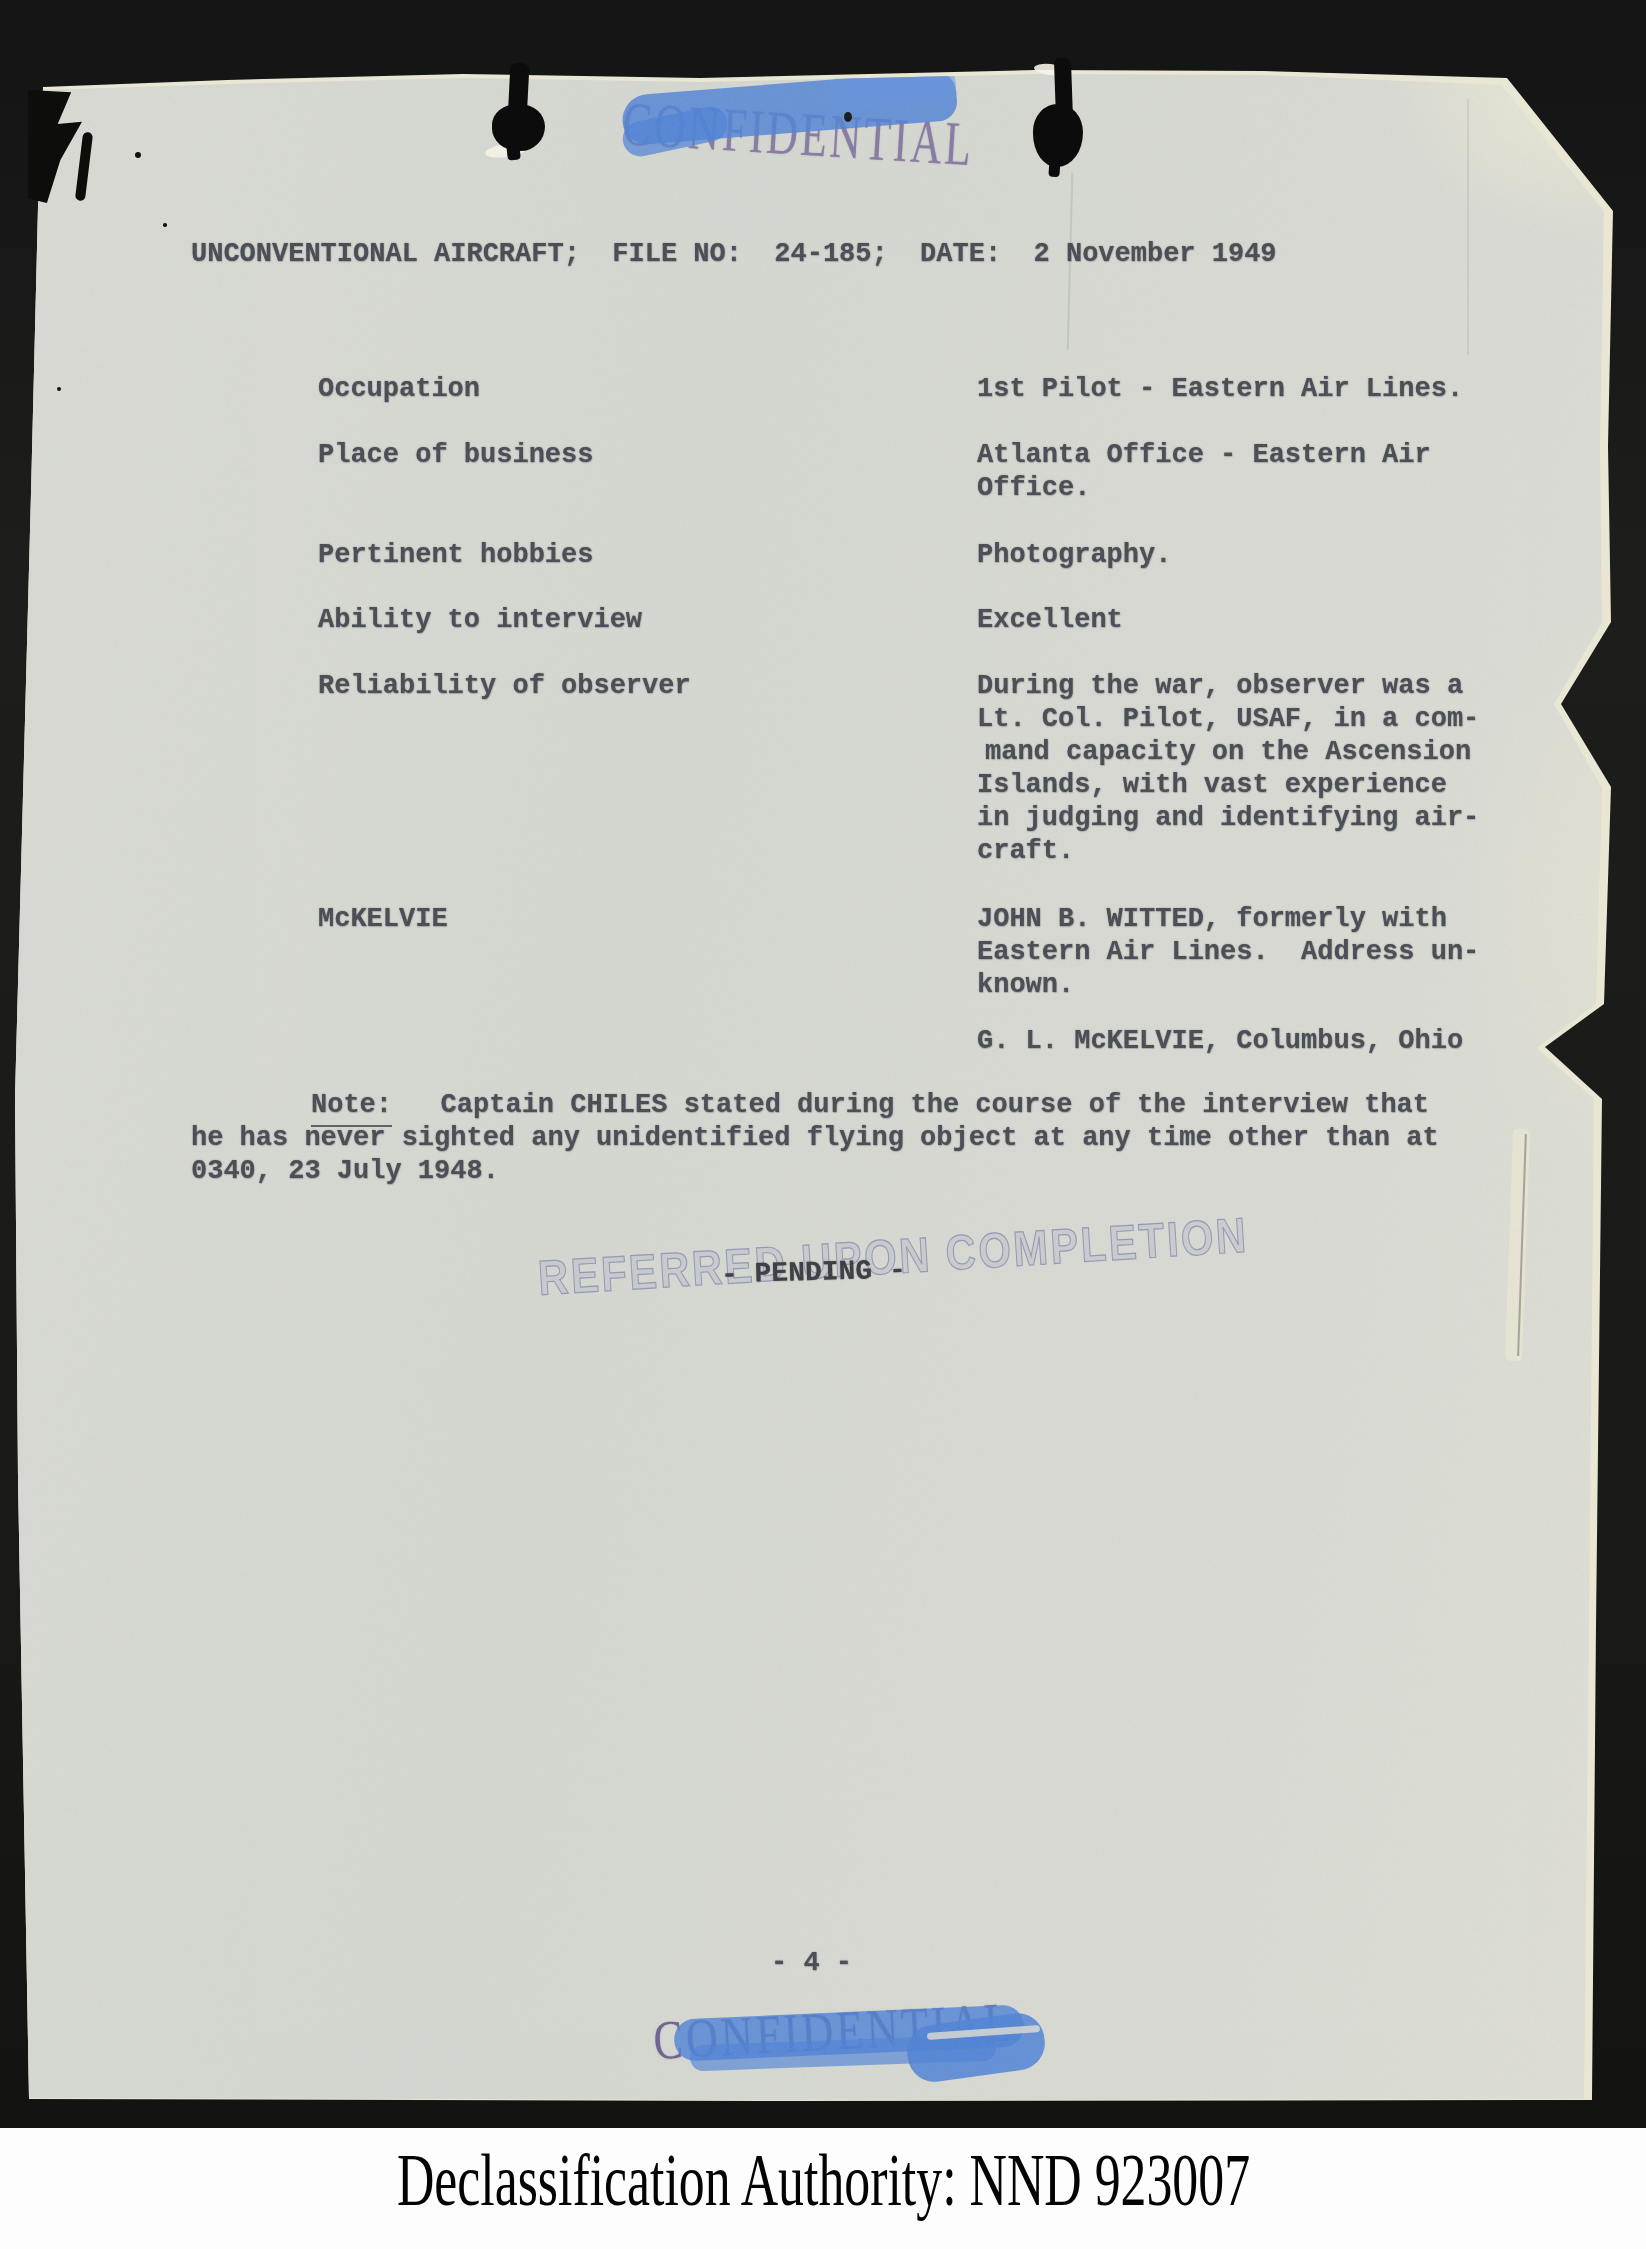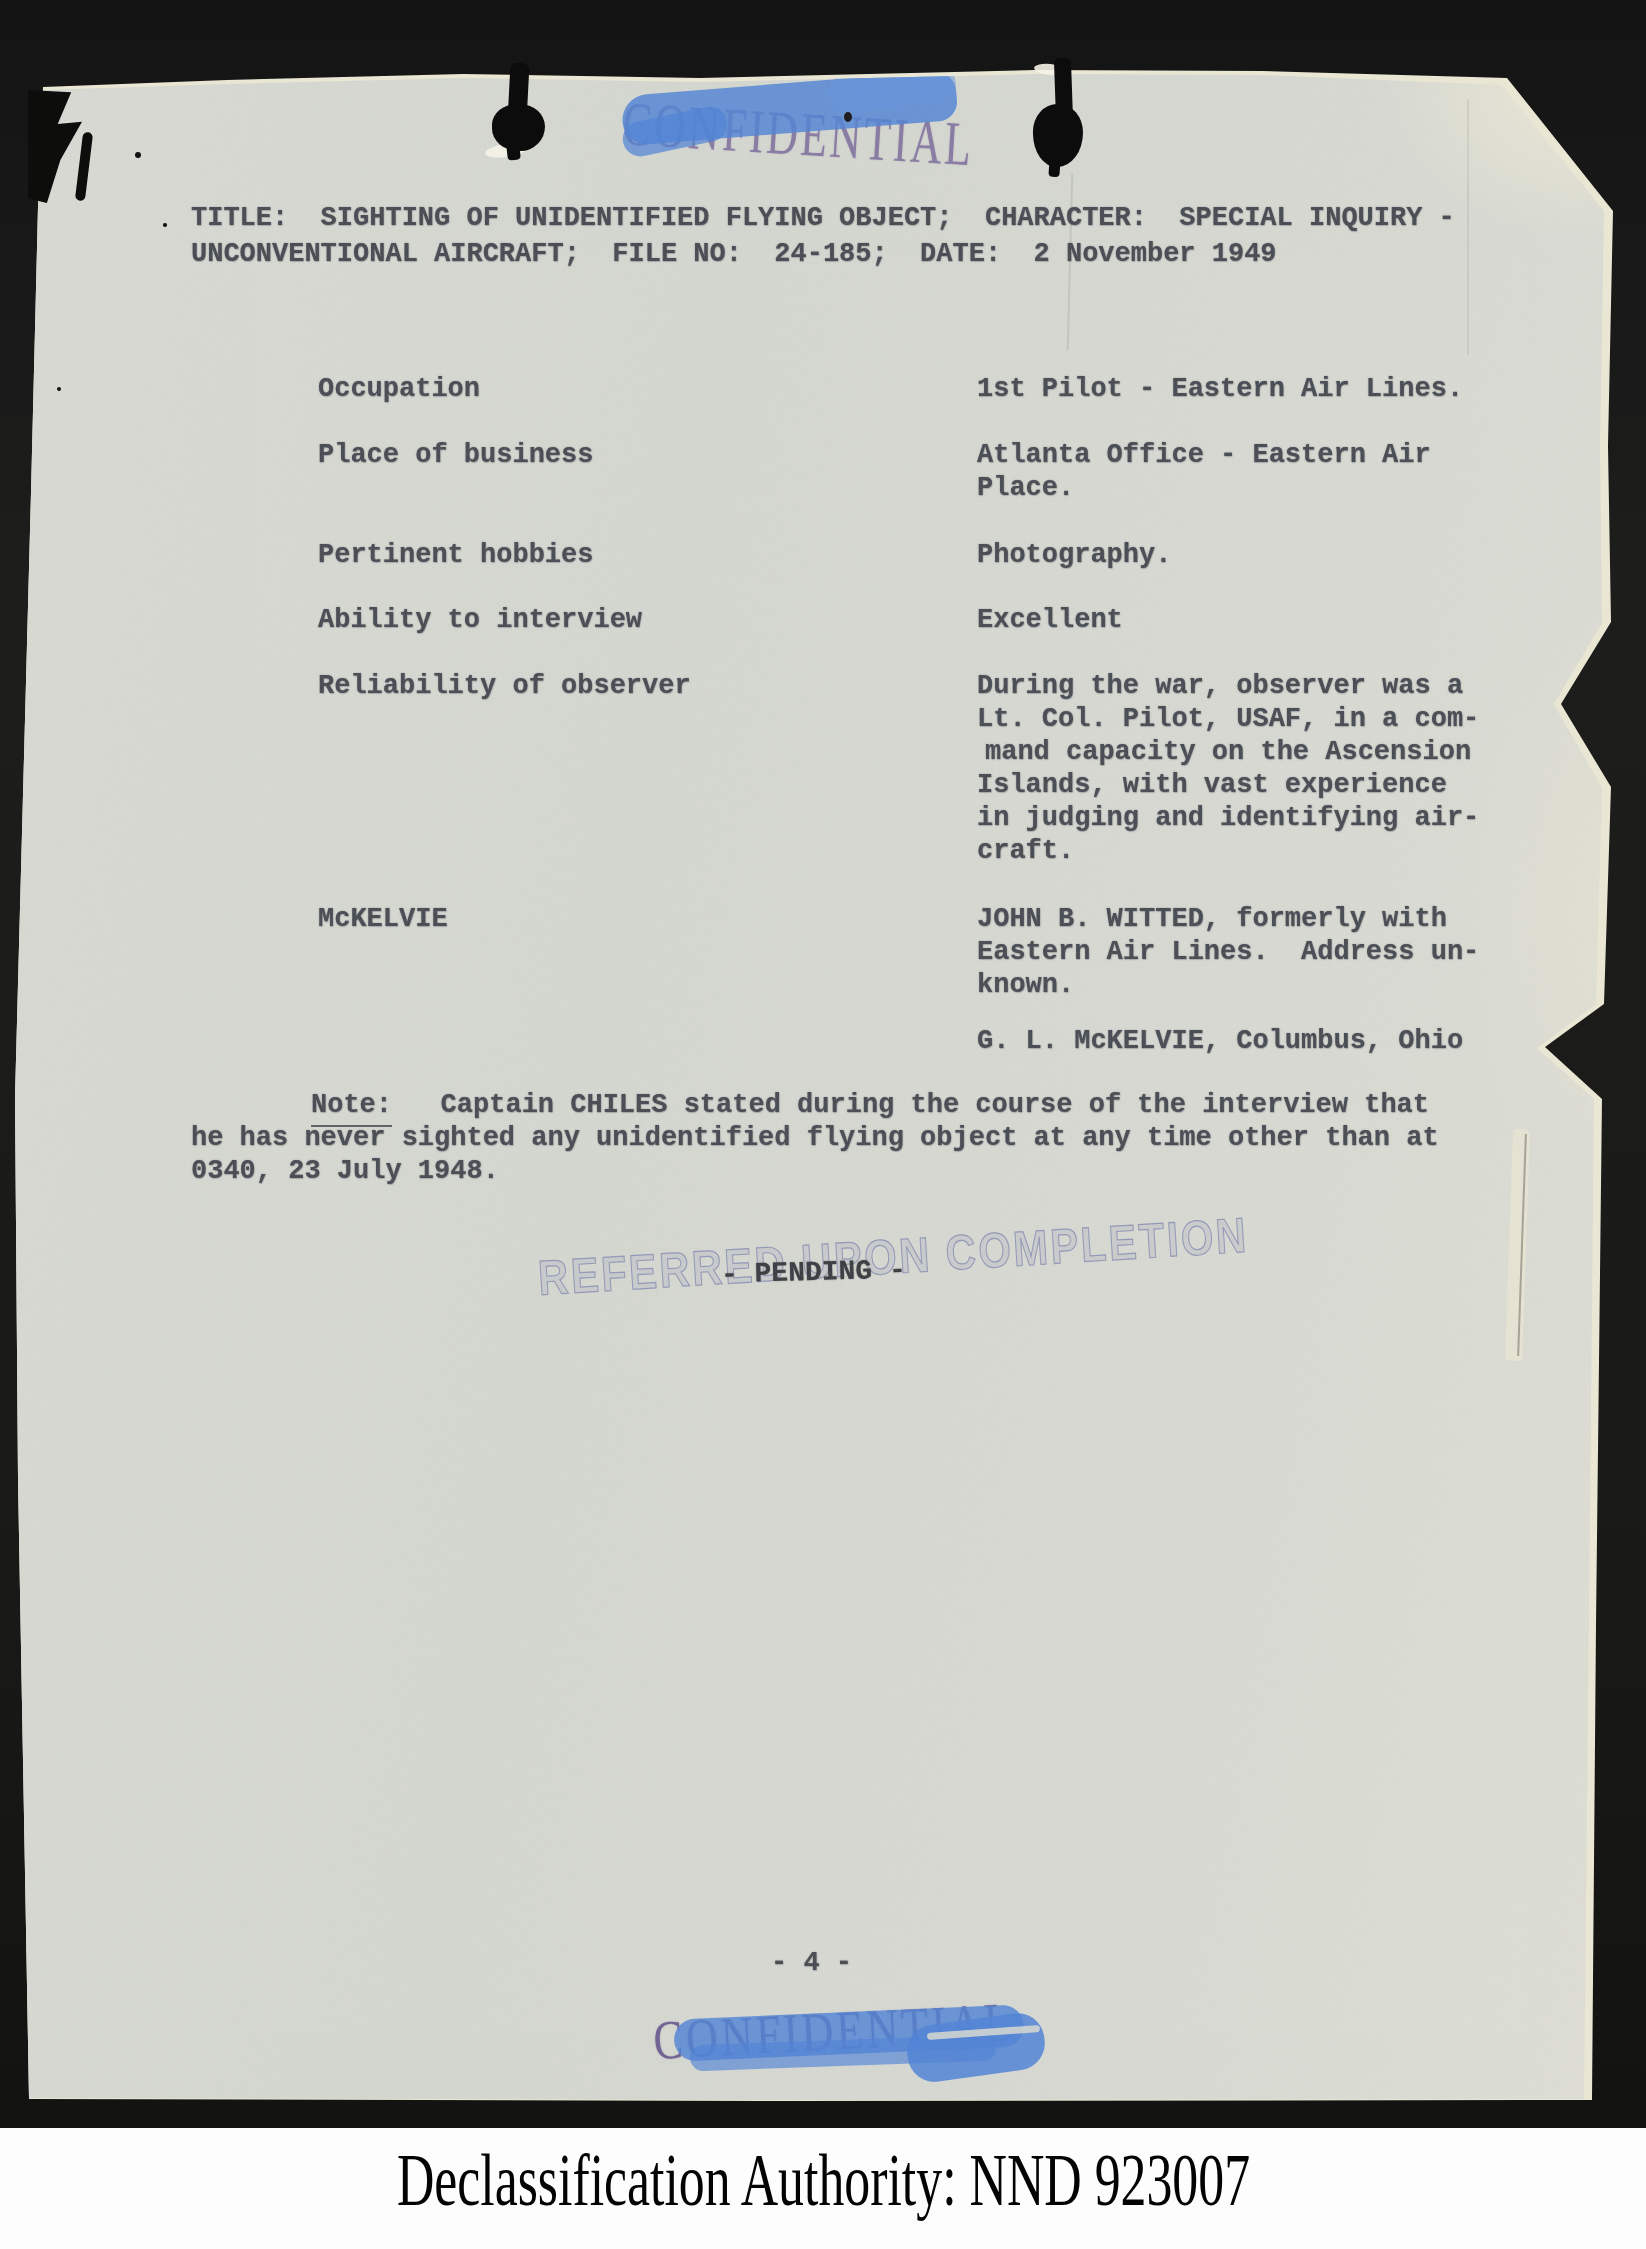--- a/index.html
+++ b/index.html
@@ -100,29 +100,28 @@
 <div class="paper-back"></div>
 
 <div class="paper">
 
   <div class="stamp stamp-top">CONFIDENTIAL</div>
   <div class="blue blue-top-main"></div>
   <div class="blue blue-top-tail"></div>
   <div class="blue blue-top-haze"></div>
   <div class="speck" style="left:844px;top:112px;width:8px;height:10px;"></div>
 
-  <div class="tw title-line" style="top:203px;">TITLE:  SIGHTING OF UNIDENTIFIED FLYING OBJECT;  CHARACTER:  SPECIAL INQUIRY -</div>
   <div class="tw title-line" style="top:239px;">UNCONVENTIONAL AIRCRAFT;  FILE NO:  24-185;  DATE:  2 November 1949</div>
 
   <div class="tw" style="top:374px;">Occupation</div>
   <div class="tw val" style="top:374px;">1st Pilot - Eastern Air Lines.</div>
 
   <div class="tw" style="top:440px;">Place of business</div>
   <div class="tw val" style="top:440px;">Atlanta Office - Eastern Air</div>
-  <div class="tw val" style="top:473px;">Place.</div>
+  <div class="tw val" style="top:473px;">Office.</div>
 
   <div class="tw" style="top:540px;">Pertinent hobbies</div>
   <div class="tw val" style="top:540px;">Photography.</div>
 
   <div class="tw" style="top:605px;">Ability to interview</div>
   <div class="tw val" style="top:605px;">Excellent</div>
 
   <div class="tw" style="top:671px;">Reliability of observer</div>
   <div class="tw val" style="top:671px;">During the war, observer was a</div>
   <div class="tw val" style="top:704px;">Lt. Col. Pilot, USAF, in a com-</div>

